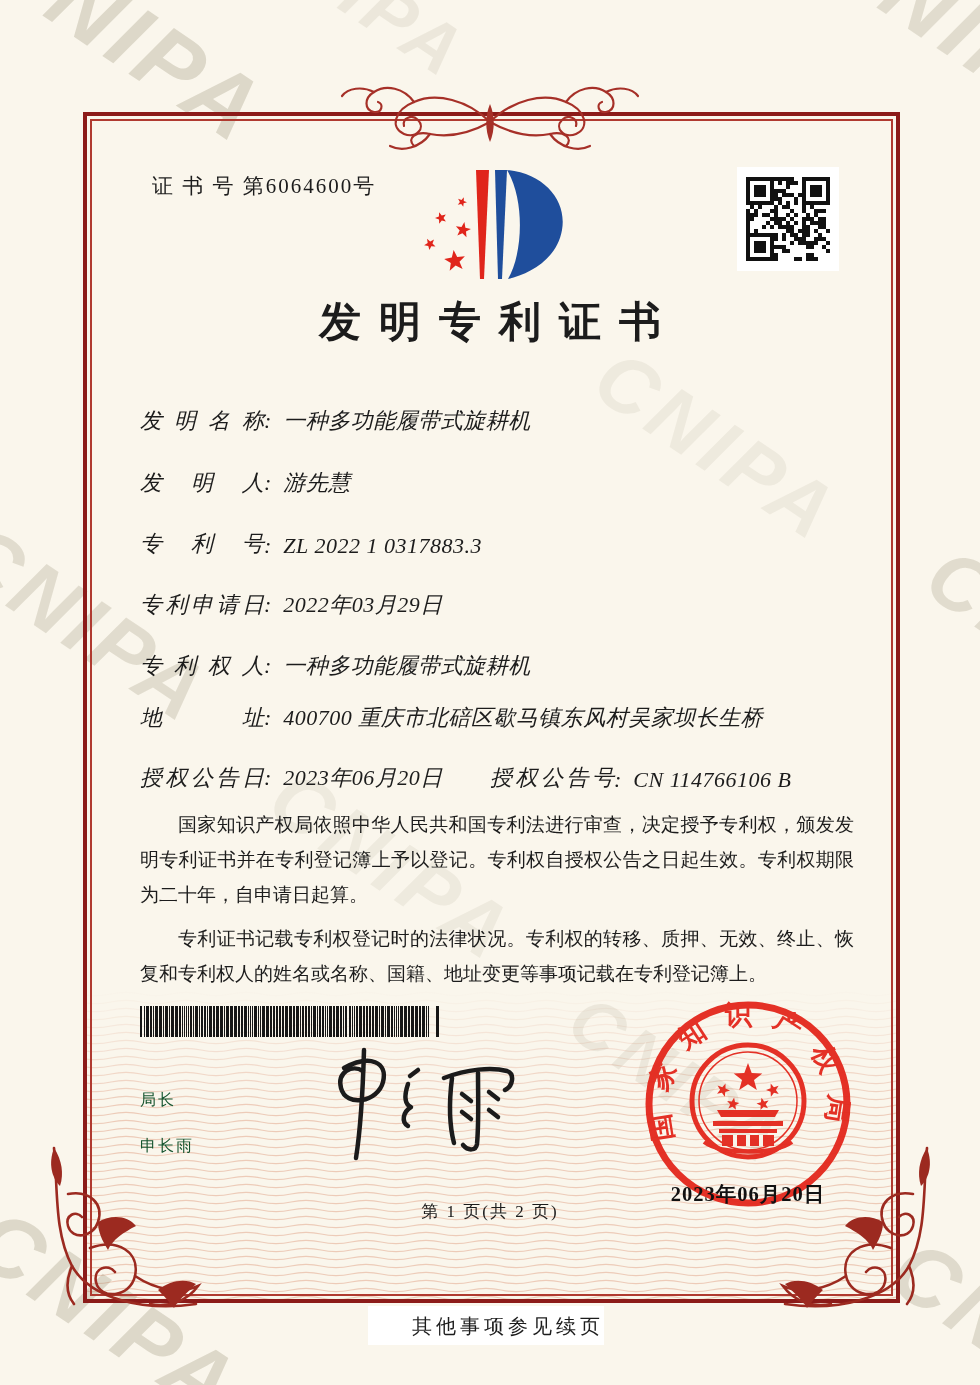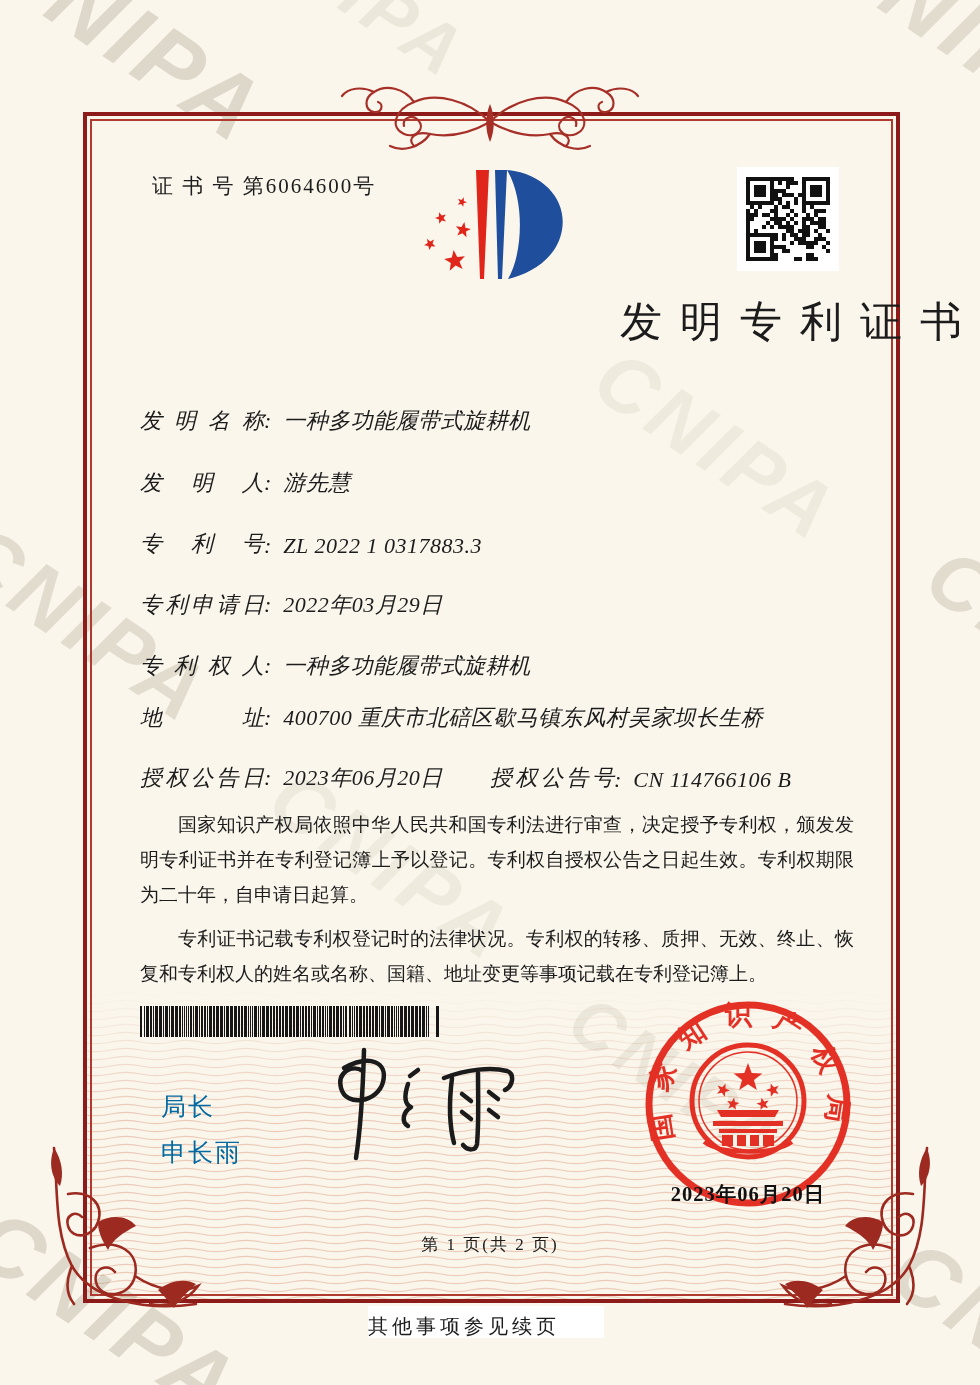--- a/index.html
+++ b/index.html
@@ -16,57 +16,57 @@
 
   
   .frame{position:absolute;left:83px;top:112px;right:80px;bottom:82px;border:4.5px solid #8c1b19;z-index:2;}
   .frame-in{position:absolute;inset:3px;border:2px solid #b03a30;}
 
   
   .cert-no{position:absolute;left:128px;top:172px;font-size:21px;letter-spacing:2px;z-index:3;margin-left:24px;}
   #logo{position:absolute;left:418px;top:158px;width:150px;height:134px;z-index:3;}
   .qr-pad{position:absolute;left:737px;top:167px;width:102px;height:104px;background:#ffffff;z-index:3;}
   #qr{position:absolute;left:9px;top:10px;width:84px;height:84px;}
-  .title{position:absolute;left:0;right:0;top:294px;text-align:right;font-size:42px;font-weight:400;
+  .title{position:absolute;left:0;right:0;top:294px;text-align:center;font-size:42px;font-weight:700;
          letter-spacing:18px;text-indent:18px;z-index:3;}
 
   
   .frow{position:absolute;left:140px;width:720px;font-size:22px;z-index:3;white-space:nowrap;font-style:italic;}
   .flabel{display:inline-block;width:124px;text-align:justify;text-align-last:justify;vertical-align:bottom;}
   .fcolon{display:inline-block;margin-right:12px;}
   .fvalue{letter-spacing:0.5px;}
   .grant2{position:absolute;left:350px;top:0;white-space:nowrap;}
 
   
   .paras{position:absolute;left:140px;width:714px;top:808px;font-size:19px;line-height:1.84;
          text-align:justify;z-index:3;}
   .paras p{margin:0 0 9px 0;text-indent:2em;}
 
   
   #barcode{position:absolute;left:140px;top:1006px;width:300px;height:31px;z-index:3;}
   .signer{position:absolute;left:140px;z-index:3;font-family:"Liberation Sans","DejaVu Sans",sans-serif;
-          font-size:25px;font-weight:500;letter-spacing:2px;color:#0369a1;margin-left:21px;}
+          font-size:16px;font-weight:500;letter-spacing:2px;color:#14532d;}
   #signature{position:absolute;left:292px;top:1046px;width:225px;height:125px;z-index:4;}
 
   
   #seal{position:absolute;left:642px;top:998px;width:212px;height:212px;z-index:5;opacity:0.95;}
   .seal-date{position:absolute;left:642px;top:1180px;width:212px;text-align:center;font-size:20.5px;
              font-weight:600;letter-spacing:1px;color:#111;z-index:6;}
 
   
   #topOrn{position:absolute;left:340px;top:76px;width:300px;height:84px;z-index:4;}
   .corner{position:absolute;width:205px;height:195px;z-index:4;}
   .corner.bl{left:38px;top:1140px;}
   .corner.br{left:738px;top:1140px;}
 
   
-  .page-info{position:absolute;left:0;right:0;top:1233px;text-align:center;font-size:17px;
+  .page-info{position:absolute;left:0;right:0;top:1200px;text-align:center;font-size:17px;
              letter-spacing:2px;z-index:3;}
-  .cont-strip{position:absolute;left:368px;top:1306px;width:236px;height:32px;background:#ffffff;
-              z-index:3;text-align:left;line-height:40px;font-size:20px;letter-spacing:4px;}
+  .cont-strip{position:absolute;left:368px;top:1306px;width:236px;height:39px;background:#ffffff;
+              z-index:3;text-align:right;line-height:40px;font-size:20px;letter-spacing:4px;}
 </style>
 </head>
 <body>
 
 <div class="page">
 
   <svg id="waves" viewBox="0 0 811 315" preserveAspectRatio="none">
       <path d="M-4 8 q15 3.4 30 0 t30 0 t30 0 t30 0 t30 0 t30 0 t30 0 t30 0 t30 0 t30 0 t30 0 t30 0 t30 0 t30 0 t30 0 t30 0 t30 0 t30 0 t30 0 t30 0 t30 0 t30 0 t30 0 t30 0 t30 0 t30 0 t30 0 t30 0 t30 0" fill="none" stroke="#e2a78e" stroke-width="1.2" opacity="0.02"></path>
       <path d="M-4 16 q15 3.4 30 0 t30 0 t30 0 t30 0 t30 0 t30 0 t30 0 t30 0 t30 0 t30 0 t30 0 t30 0 t30 0 t30 0 t30 0 t30 0 t30 0 t30 0 t30 0 t30 0 t30 0 t30 0 t30 0 t30 0 t30 0 t30 0 t30 0 t30 0 t30 0" fill="none" stroke="#e2a78e" stroke-width="1.2" opacity="0.06"></path>
       <path d="M-4 24 q15 3.4 30 0 t30 0 t30 0 t30 0 t30 0 t30 0 t30 0 t30 0 t30 0 t30 0 t30 0 t30 0 t30 0 t30 0 t30 0 t30 0 t30 0 t30 0 t30 0 t30 0 t30 0 t30 0 t30 0 t30 0 t30 0 t30 0 t30 0 t30 0 t30 0" fill="none" stroke="#e2a78e" stroke-width="1.2" opacity="0.09"></path>

